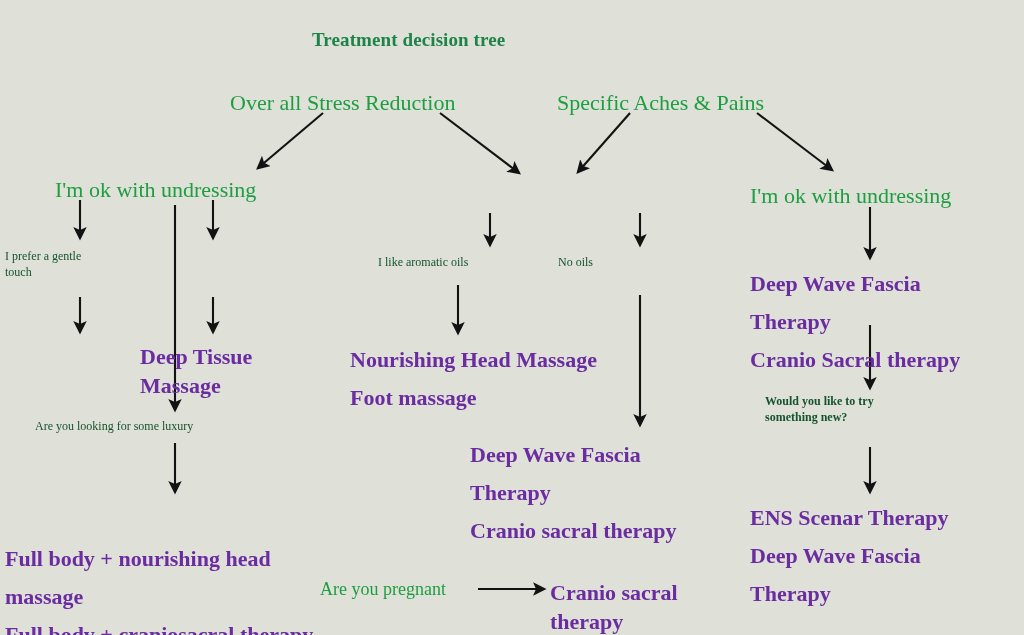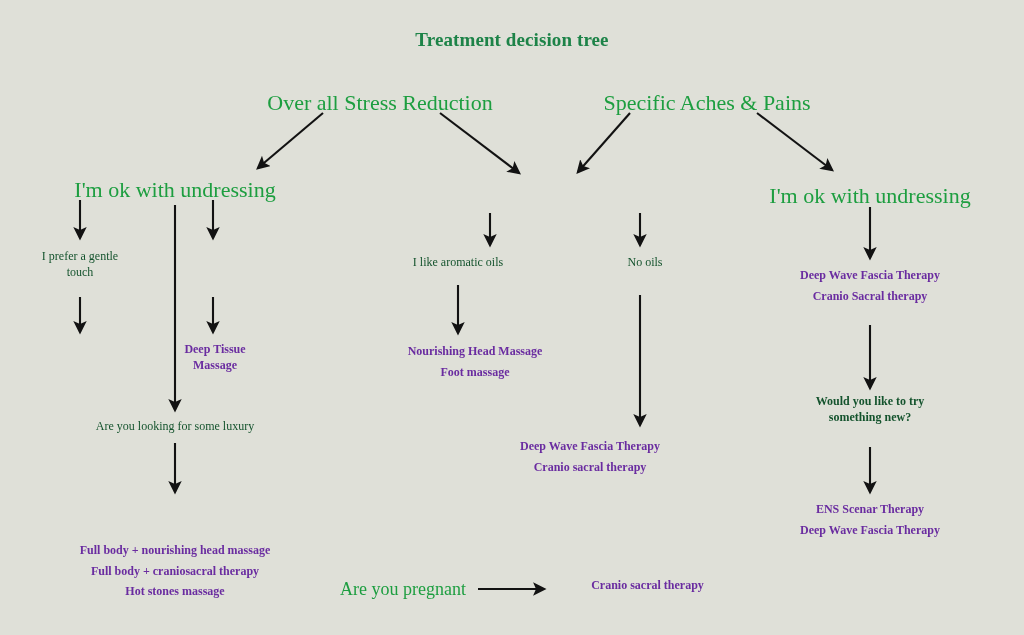--- a/index.html
+++ b/index.html
@@ -14,41 +14,41 @@
     overflow: hidden;
     position: relative;
   }
   #canvas {
     position: relative;
     width: 1024px;
     height: 635px;
   }
   .node {
     position: absolute;
-    text-align: center;
+    text-align: left;
     line-height: 1.32;
     white-space: pre-line;
   }
   .title {
     font-weight: bold;
     font-size: 19px;
     color: #1d8348;
     letter-spacing: 0.1px;
   }
   .lvl1 {
     font-size: 22px;
     color: #1d9e40;
   }
   .lvl2 {
     font-size: 12px;
     color: #14532d;
   }
   .outcome {
     font-weight: bold;
-    font-size: 12px;
+    font-size: 22px;
     color: #6a2ca0;
   }
   svg.arrows {
     position: absolute;
     left: 0;
     top: 0;
     width: 1024px;
     height: 635px;
     pointer-events: none;
   }
@@ -108,21 +108,21 @@
 
   <div class="node lvl2" style="left:35px; top:419px; width:280px;">Are you looking for some luxury</div>
 
   <div class="node outcome" style="left:5px; top:496px; width:340px; line-height:1.72;margin-top:44px;">Full body + nourishing head massage
 Full body + craniosacral therapy
 Hot stones massage</div>
 
 
   <div class="node lvl2" style="left:378px; top:255px; width:160px;">I like aromatic oils</div>
 
-  <div class="node lvl2" style="left:595px; top:255px; width:100px;">No oils</div>
+  <div class="node lvl2" style="left:558px; top:255px; width:100px;">No oils</div>
 
   <div class="node outcome" style="left:350px; top:341px; width:250px; line-height:1.72;">Nourishing Head Massage
 Foot massage</div>
 
   <div class="node outcome" style="left:470px; top:436px; width:240px; line-height:1.72;">Deep Wave Fascia Therapy
 Cranio sacral therapy</div>
 
   <div class="node lvl1" style="left:750px; top:181px; width:240px;">I'm ok with undressing</div>
 
   <div class="node outcome" style="left:750px; top:265px; width:240px; line-height:1.72;">Deep Wave Fascia Therapy

